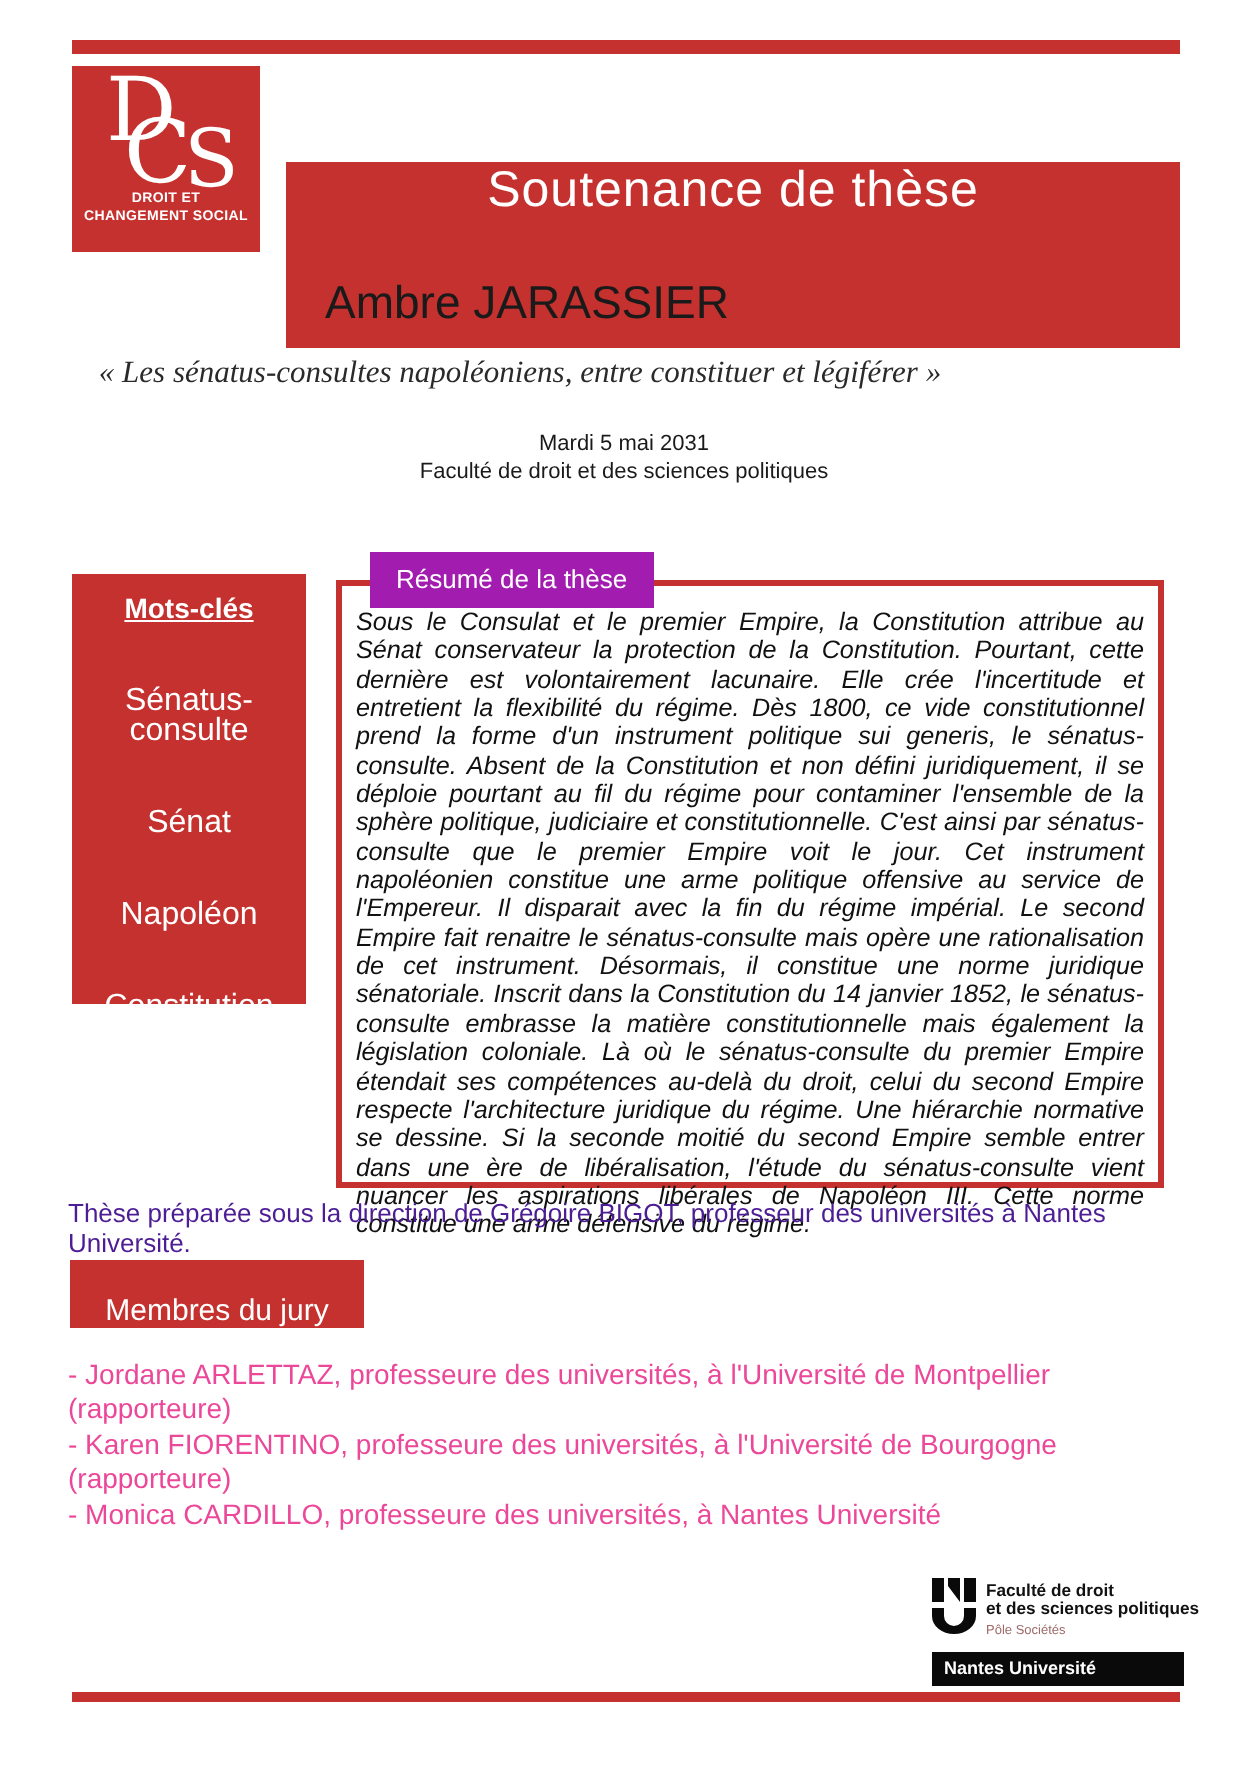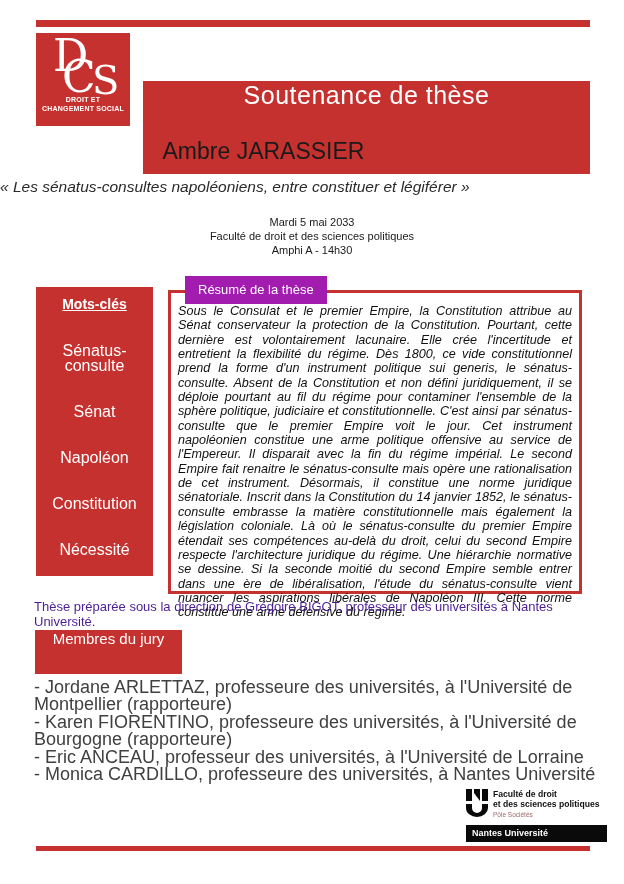--- a/index.html
+++ b/index.html
@@ -23,59 +23,59 @@
   .dcs-caption { position:absolute; left:0; right:0; top:62px; text-align:center;
     color:#ffffff; font-weight:bold; font-size:7px; line-height:9px; letter-spacing:0.2px; }
 
   
   .banner { position:absolute; left:143px; top:33px; width:447px; height:93px; background:#c5312e;
     display:flex; align-items:flex-start; justify-content:center;margin-top:48px; }
   .banner-title { color:#ffffff; font-size:25px; letter-spacing:0.5px; }
 
   
   .cand-name { position:absolute; left:0; width:527px; top:138px; text-align:center; font-size:23px; color:#1a1a1a; }
-  .cand-title { position:absolute; left:0; width:520px; top:178px; 
-    font-size:15.5px; font-style:italic; color:#2a2a2a; }
+  .cand-title { position:absolute; left:0; width:520px; top:178px; text-align:center;
+    font-size:15.5px; font-style:italic; color:#2a2a2a;font-family:Liberation Serif, serif; }
   .cand-meta { position:absolute; left:0; width:624px; top:215px; text-align:center;
     font-size:11px; line-height:14px; color:#1a1a1a; }
 
   
-  .keywords { position:absolute; left:36px; top:287px; width:117px; height:289px; background:#c5312e;
+  .keywords { position:absolute; left:36px; top:287px; width:117px; height:215px; background:#c5312e;
     color:#ffffff; text-align:center; }
   .keywords-title { margin-top:9px; font-size:14px; font-weight:bold; text-decoration:underline; }
   .keyword-item { font-size:16px; line-height:15px; margin-top:31px; padding:0 6px; }
   .keyword-item:first-of-type { margin-top:27px; }
 
   
   .abstract-box { position:absolute; left:168px; top:290px; width:414px; height:304px;
     border:3px solid #c5312e; }
   .abstract-label { position:absolute; left:185px; top:276px; background:#a21caf; color:#ffffff;
     font-size:13px; padding:6px 13px 7px; }
   .abstract-text { position:absolute; left:178px; top:304px; width:394px;
     font-size:12.6px; line-height:14.35px; text-align:justify; color:#111111;font-style:italic; }
 
   .supervision { position:absolute; left:34px; top:599px; width:570px; font-size:13px; color:#4c1d95; }
 
   
-  .jury-banner { position:absolute; left:35px; top:630px; width:147px; height:44px; background:#c5312e;
-    display:flex; align-items:flex-start; justify-content:center; }
+  .jury-banner { position:absolute; left:35px; top:630px; width:147px; height:34px; background:#c5312e;
+    display:flex; align-items:flex-end; justify-content:center; }
   .jury-banner-title { color:#ffffff; font-size:15px; }
-  .jury-list { position:absolute; left:34px; top:679px; width:575px; font-size:18px; line-height:17.4px; color:#404040; }
+  .jury-list { position:absolute; left:34px; top:679px; width:575px; font-size:14px; line-height:17.4px; color:#ec4899; }
 
   
   .footer-address { position:absolute; left:36px; top:787px; font-size:12.5px; line-height:15.5px; color:#1a1a1a; }
   .footer-address .lab { font-weight:bold; }
 
   .uni-logo { position:absolute; left:466px; top:789px; width:126px; }
   .uni-row { display:flex; align-items:center; }
   .uni-mark { flex:0 0 auto; margin-right:5px; }
   .uni-text { font-size:8.6px; line-height:9.6px; font-weight:bold; color:#111111; white-space:nowrap; }
   .uni-pole { font-size:6.5px; font-weight:normal; color:#9c6a68; margin-top:1px; }
   .uni-bar { margin-top:4px; background:#0a0a0a; color:#ffffff; font-weight:bold;
-    font-size:9px; padding:3px 6px 4px; width:141px; }
+    font-size:9px; padding:3px 6px 4px; width:126px; }
 </style>
 </head>
 <body>
 
 <div class="page">
 
   <div class="rule rule-top"></div>
 
   <div class="dcs-box">
     <div class="dcs-letters">
@@ -89,23 +89,22 @@
     </div>
   </div>
 
   <div class="banner">
     <span class="banner-title">Soutenance de thèse</span>
   </div>
 
   <div class="cand-name">Ambre JARASSIER</div>
   <div class="cand-title">« Les sénatus-consultes napoléoniens, entre constituer et légiférer »</div>
   <div class="cand-meta">
-    <div>Mardi 5 mai 2033</div>
+    <div>Mardi 5 mai 2031</div>
     <div>Faculté de droit et des sciences politiques</div>
-    <div>Amphi A - 14h30</div>
   </div>
 
   <div class="keywords">
     <div class="keywords-title">Mots-clés</div>
     <div class="keyword-item">Sénatus-consulte</div>
     <div class="keyword-item">Sénat</div>
     <div class="keyword-item">Napoléon</div>
     <div class="keyword-item">Constitution</div>
     <div class="keyword-item">Nécessité</div>
   </div>
@@ -115,21 +114,20 @@
   <div class="abstract-text">Sous le Consulat et le premier Empire, la Constitution attribue au Sénat conservateur la protection de la Constitution. Pourtant, cette dernière est volontairement lacunaire. Elle crée l'incertitude et entretient la flexibilité du régime. Dès 1800, ce vide constitutionnel prend la forme d'un instrument politique sui generis, le sénatus-consulte. Absent de la Constitution et non défini juridiquement, il se déploie pourtant au fil du régime pour contaminer l'ensemble de la sphère politique, judiciaire et constitutionnelle. C'est ainsi par sénatus-consulte que le premier Empire voit le jour. Cet instrument napoléonien constitue une arme politique offensive au service de l'Empereur. Il disparait avec la fin du régime impérial. Le second Empire fait renaitre le sénatus-consulte mais opère une rationalisation de cet instrument. Désormais, il constitue une norme juridique sénatoriale. Inscrit dans la Constitution du 14 janvier 1852, le sénatus-consulte embrasse la matière constitutionnelle mais également la législation coloniale. Là où le sénatus-consulte du premier Empire étendait ses compétences au-delà du droit, celui du second Empire respecte l'architecture juridique du régime. Une hiérarchie normative se dessine. Si la seconde moitié du second Empire semble entrer dans une ère de libéralisation, l'étude du sénatus-consulte vient nuancer les aspirations libérales de Napoléon III. Cette norme constitue une arme défensive du régime.</div>
 
   <div class="supervision">Thèse préparée sous la direction de Grégoire BIGOT, professeur des universités à Nantes Université.</div>
 
   <div class="jury-banner">
     <span class="jury-banner-title">Membres du jury</span>
   </div>
   <div class="jury-list">
     <div>- Jordane ARLETTAZ, professeure des universités, à l'Université de Montpellier (rapporteure)</div>
     <div>- Karen FIORENTINO, professeure des universités, à l'Université de Bourgogne (rapporteure)</div>
-    <div>- Eric ANCEAU, professeur des universités, à l'Université de Lorraine</div>
     <div>- Monica CARDILLO, professeure des universités, à Nantes Université</div>
   </div>
 
 
   <div class="uni-logo">
     <div class="uni-row">
       <span class="uni-mark">
         <svg width="22" height="28" viewBox="0 0 22 28" xmlns="http://www.w3.org/2000/svg">
           <g fill="#0a0a0a">
             <rect x="0" y="0" width="6" height="12"></rect>

